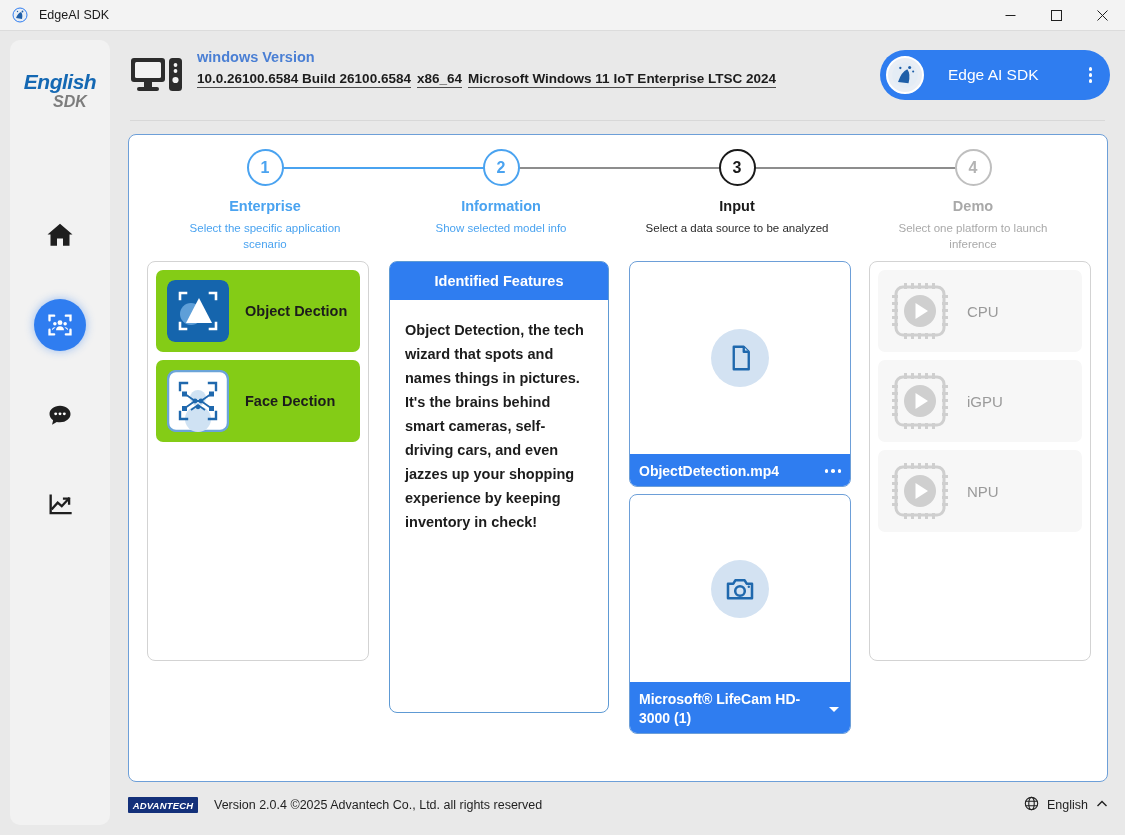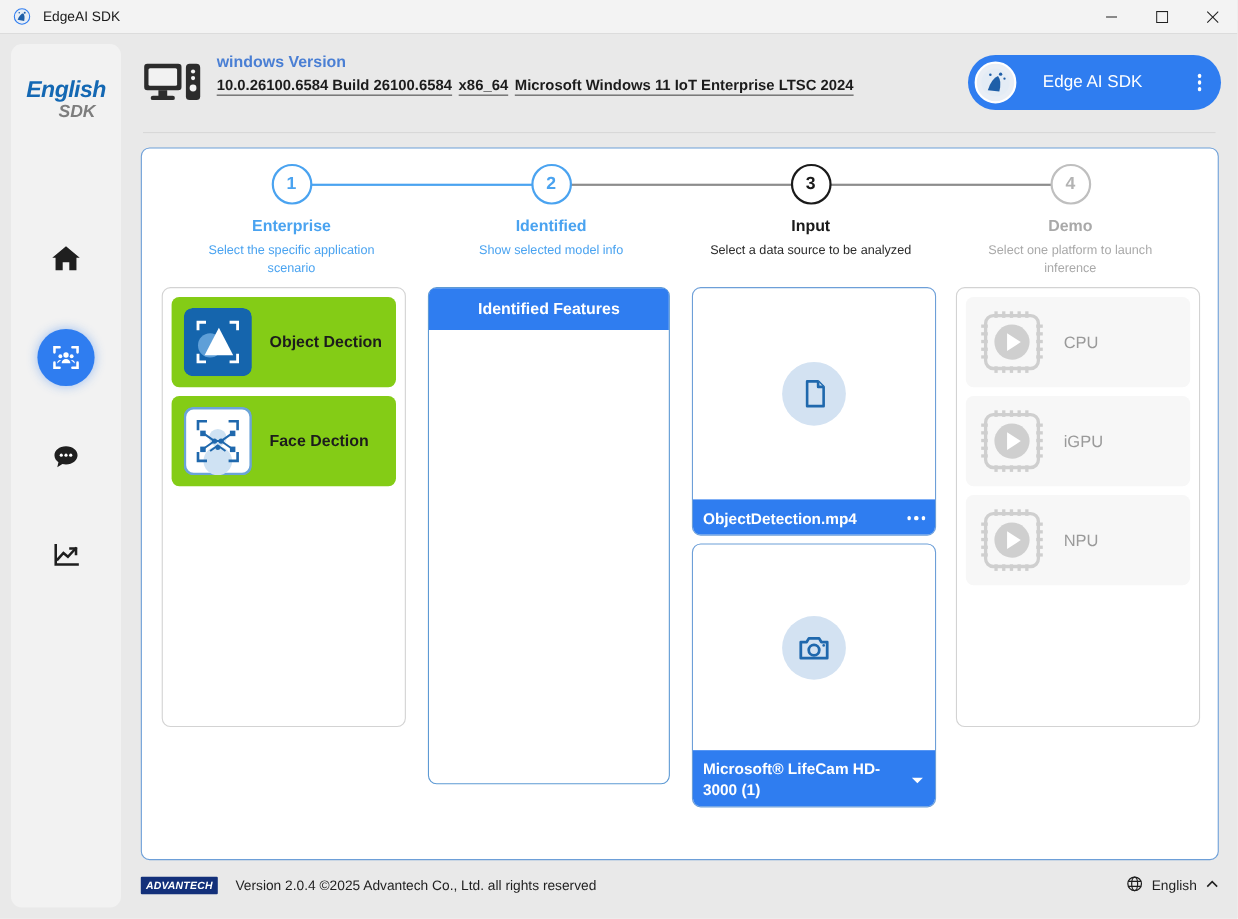--- a/index.html
+++ b/index.html
@@ -309,21 +309,21 @@
       <div class="connector" style="left:390px; width:236px; background:#8d8d8d;"></div>
       <div class="connector" style="left:626px; width:236px; background:#8d8d8d;"></div>
 
       <div class="step s1" style="left:18px;">
         <div class="step-circle">1</div>
         <div class="step-title">Enterprise</div>
         <div class="step-desc">Select the specific application scenario</div>
       </div>
       <div class="step s2" style="left:254px;">
         <div class="step-circle">2</div>
-        <div class="step-title">Identified</div>
+        <div class="step-title">Information</div>
         <div class="step-desc">Show selected model info</div>
       </div>
       <div class="step s3" style="left:490px;">
         <div class="step-circle">3</div>
         <div class="step-title">Input</div>
         <div class="step-desc" style="padding:0 22px;">Select a data source to be analyzed</div>
       </div>
       <div class="step s4" style="left:726px;">
         <div class="step-circle">4</div>
         <div class="step-title">Demo</div>
@@ -384,20 +384,21 @@
             </span>
             <span class="app-label">Face Dection</span>
           </div>
 
         </div>
       </div>
 
       <div class="col" style="left:260px; width:220px;">
         <div class="panel blue" style="height:452px;">
           <div class="feat-head">Identified Features</div>
+          <div class="feat-body">Object Detection, the tech wizard that spots and names things in pictures. It's the brains behind smart cameras, self-driving cars, and even jazzes up your shopping experience by keeping inventory in check!</div>
         </div>
       </div>
 
       <div class="col" style="left:500px; width:222px; height:500px;">
 
         <div class="src-card" style="top:0px; height:226px;">
           <div class="src-thumb" style="height:192px;">
             <span class="src-circle">
               <svg width="30" height="30" viewBox="0 0 24 24" fill="none" stroke="#1f68ad" stroke-width="1.9" stroke-linejoin="round">
                 <path d="M7 3 H15 L19 7 V21 H7 Z"></path>

